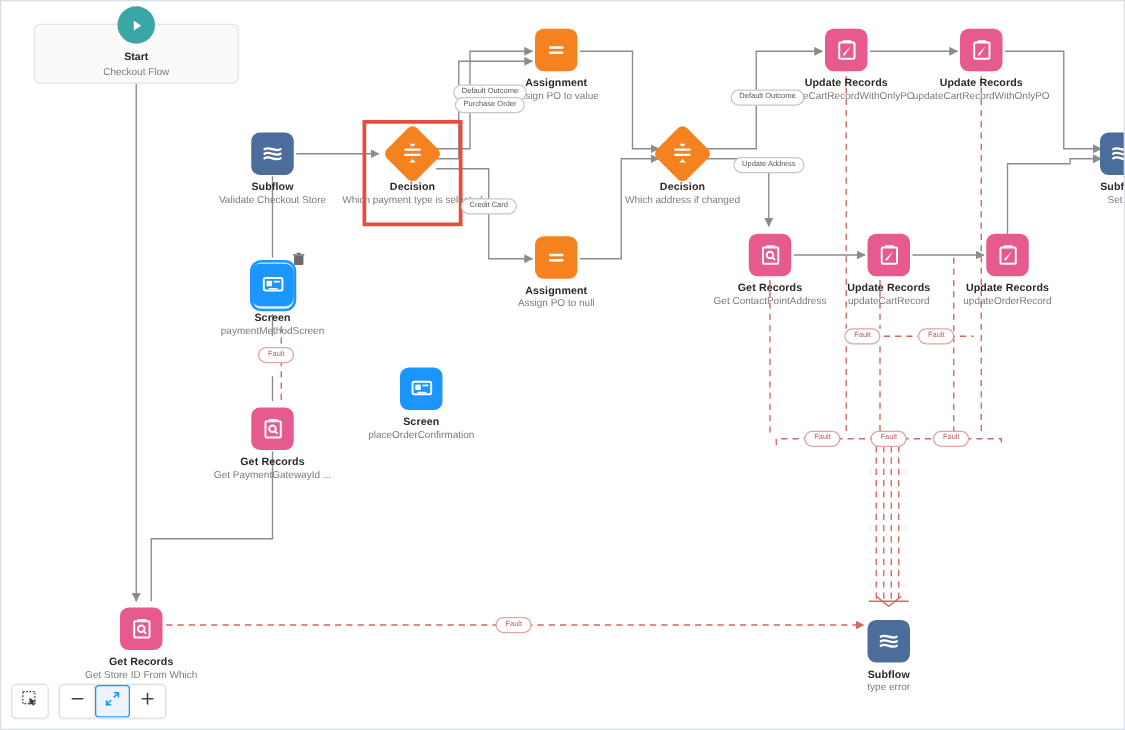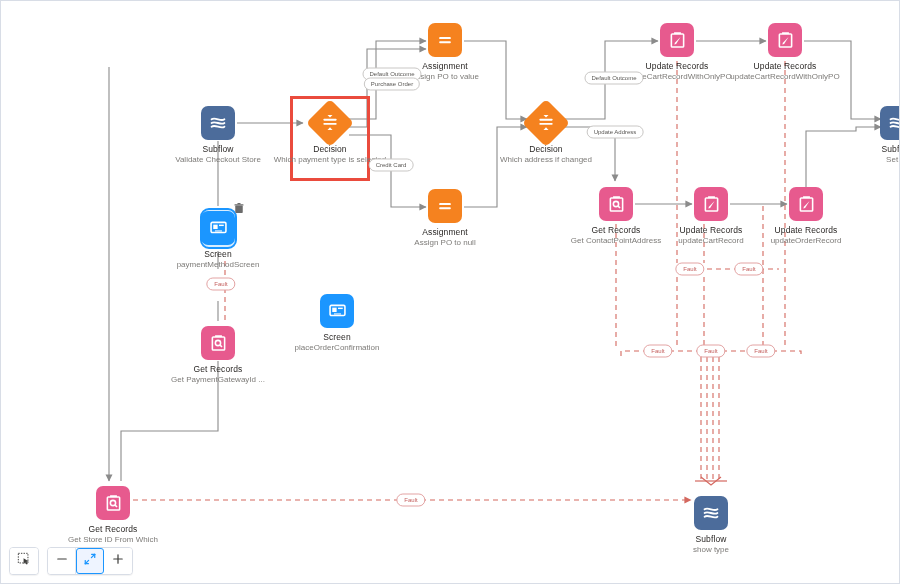--- a/index.html
+++ b/index.html
@@ -34,21 +34,21 @@
   .node .ico {
     width: 34px; height: 34px;
     border-radius: 7px;
     display: flex; align-items: center; justify-content: center;
     margin: 0 auto;
     position: relative;
   }
   .node .ico svg { display: block; }
   .node .ttl {
     font-size: 8.5px;
-    font-weight: normal;
+    font-weight: bold;
     color: #2b2826;
     margin-top: 4px;
     line-height: 10px;
     letter-spacing: .1px;
   }
   .node .sub {
     font-size: 8px;
     color: #7d7b78;
     line-height: 9.5px;
     margin-top: 1px;
@@ -248,20 +248,29 @@
     </g>
 
     <g fill="none" stroke="#d4685f" stroke-width="1.2">
       <path d="M700,476 L710,484 L720,476"></path>
       <path d="M694,480 L726,480"></path>
     </g>
   </svg>
 
   <div class="selbox" style="left:289px; top:95px; width:80px; height:85px;"></div>
 
+  <div class="startnode" style="left:108px; top:18px;">
+    <div class="ico-start">
+      <svg width="13" height="13" viewBox="0 0 13 13">
+          <path d="M4,2.6 L10,6.5 L4,10.4 z" fill="#fff"></path>
+        </svg>
+    </div>
+    <div class="ttl">Start</div>
+    <div class="sub">Checkout Flow</div>
+  </div>
 
   <div class="node" style="left:217px; top:105px;">
     <div class="ico c-navy">
       <svg width="22" height="22" viewBox="0 0 24 24" fill="none" stroke="#fff" stroke-width="2" stroke-linecap="round">
         <path d="M5,8 C9,5 15,11 19,8"></path>
           <path d="M5,12 C9,9 15,15 19,12"></path>
           <path d="M5,16 C9,13 15,19 19,16"></path>
       </svg>
     </div>
     <div class="ttl">Subflow</div>
@@ -457,21 +466,21 @@
 
   <div class="node" style="left:710px; top:495px;">
     <div class="ico c-navy">
       <svg width="22" height="22" viewBox="0 0 24 24" fill="none" stroke="#fff" stroke-width="2" stroke-linecap="round">
         <path d="M5,8 C9,5 15,11 19,8"></path>
           <path d="M5,12 C9,9 15,15 19,12"></path>
           <path d="M5,16 C9,13 15,19 19,16"></path>
       </svg>
     </div>
     <div class="ttl">Subflow</div>
-    <div class="sub">show type</div>
+    <div class="sub">type error</div>
   </div>
 
   <div class="clabel" style="left:391px; top:73px;">Default Outcome</div>
   <div class="clabel" style="left:391px; top:83px;">Purchase Order</div>
   <div class="clabel" style="left:390px; top:164px;">Credit Card</div>
   <div class="clabel" style="left:613px; top:77px;">Default Outcome</div>
   <div class="clabel" style="left:614px; top:131px;">Update Address</div>
 
   <div class="clabel fault" style="left:220px; top:283px;">Fault</div>
   <div class="clabel fault" style="left:410px; top:499px;">Fault</div>

